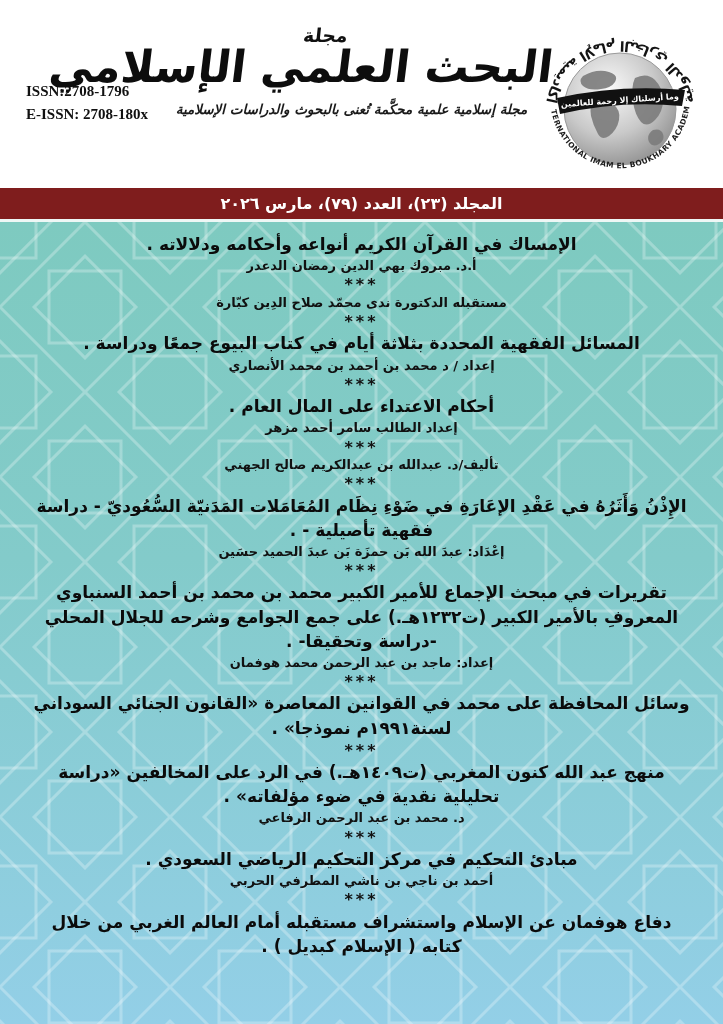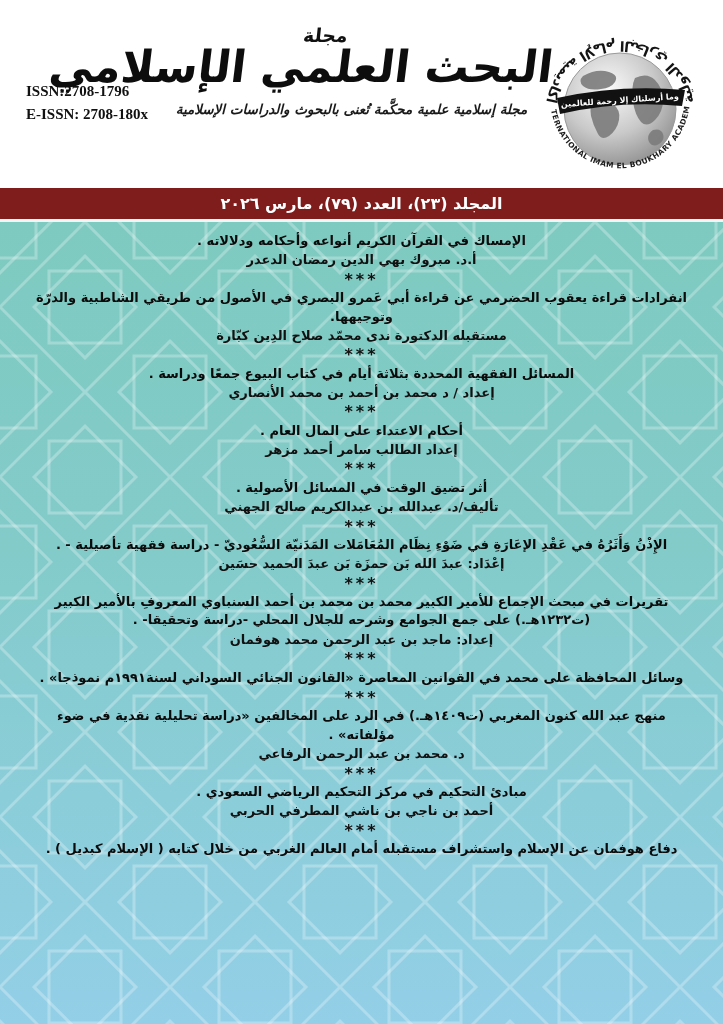--- a/index.html
+++ b/index.html
@@ -19,21 +19,21 @@
   .logo{position:absolute;right:18px;top:14px;width:170px;height:170px;}
 
   
   .issue-bar{height:31px;background:#7f1d1d;color:#ffffff;display:flex;align-items:center;justify-content:center;
     font-size:16px;font-weight:bold;border-bottom:3px solid #eef7f5;}
 
   
   .toc{position:relative;height:802px;background:linear-gradient(180deg,#7ecac0 0%,#83cbca 42%,#93cfe7 100%);overflow:hidden;}
   .pattern-layer{position:absolute;inset:0;width:100%;height:100%;}
   .toc-inner{position:relative;z-index:2;padding:10px 30px 0;text-align:center;}
-  .article-title{font-size:13px;font-weight:bold;color:#0b0b0b;line-height:1.42;}
+  .article-title{font-size:17px;font-weight:bold;color:#0b0b0b;line-height:1.42;}
   .article-author{font-size:13px;font-weight:bold;color:#111;line-height:1.25;margin-top:2px;}
   .separator{font-size:16px;font-weight:bold;color:#111;line-height:0.9;letter-spacing:3px;margin:4px 0 2px;}
   .article:last-child .separator{display:none;}
 </style>
 </head>
 <body>
 
 <div class="page">
 
   <div class="header">
@@ -110,39 +110,37 @@
     </svg>
 
     <div class="toc-inner" id="articles">
   <div class="article">
     <div class="article-title">الإمساك في القرآن الكريم أنواعه وأحكامه ودلالاته .</div>
     <div class="article-author">أ.د. مبروك بهي الدين رمضان الدعدر</div>
     <div class="separator">***</div>
   </div>
 
   <div class="article">
-    <div class="article-title">انفرادات قراءة يعقوب الحضرمي عن قراءة أبي عَمرو البصري في الأصول من طريقي الشاطبية والدرّة وتوجيهها.</div>
     <div class="article-author">مستقبله الدكتورة ندى محمّد صلاح الدِين كبّارة</div>
     <div class="separator">***</div>
   </div>
 
   <div class="article">
     <div class="article-title">المسائل الفقهية المحددة بثلاثة أيام في كتاب البيوع جمعًا ودراسة .</div>
     <div class="article-author">إعداد / د محمد بن أحمد بن محمد الأنصاري</div>
     <div class="separator">***</div>
   </div>
 
   <div class="article">
     <div class="article-title">أحكام الاعتداء على المال العام .</div>
     <div class="article-author">إعداد الطالب سامر أحمد مزهر</div>
     <div class="separator">***</div>
   </div>
 
   <div class="article">
-    <div class="article-title">أثر تضيق الوقت في المسائل الأصولية .</div>
     <div class="article-author">تأليف/د. عبدالله بن عبدالكريم صالح الجهني</div>
     <div class="separator">***</div>
   </div>
 
   <div class="article">
     <div class="article-title">الإِذْنُ وَأَثَرُهُ في عَقْدِ الإعَارَةِ في ضَوْءِ نِظَام المُعَامَلات المَدَنيّة السُّعُوديّ - دراسة فقهية تأصيلية - .</div>
     <div class="article-author">إعْدَاد: عبدَ الله بَن حمزَة بَن عبدَ الحميد حسَين</div>
     <div class="separator">***</div>
   </div>
 

